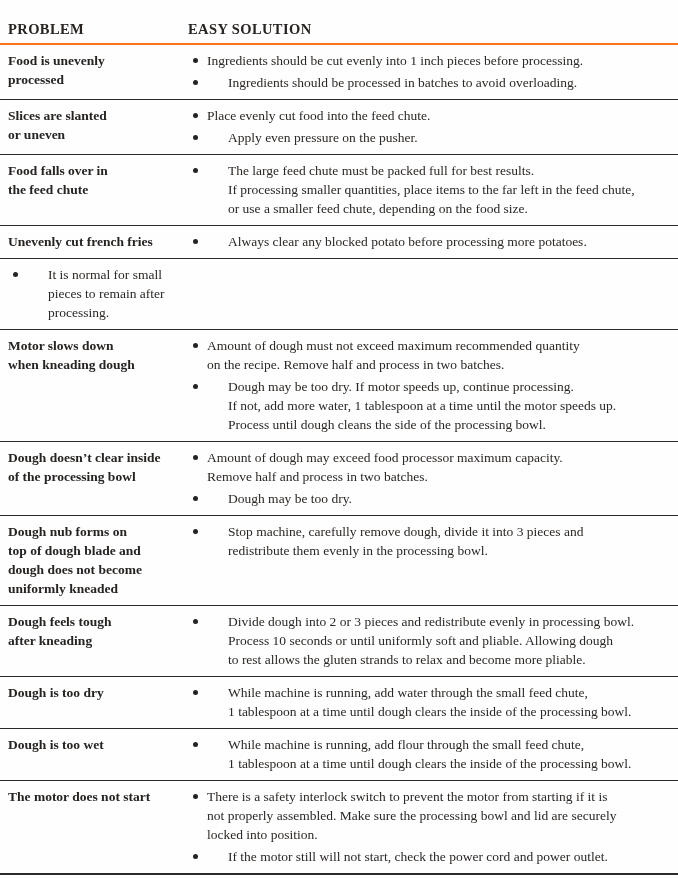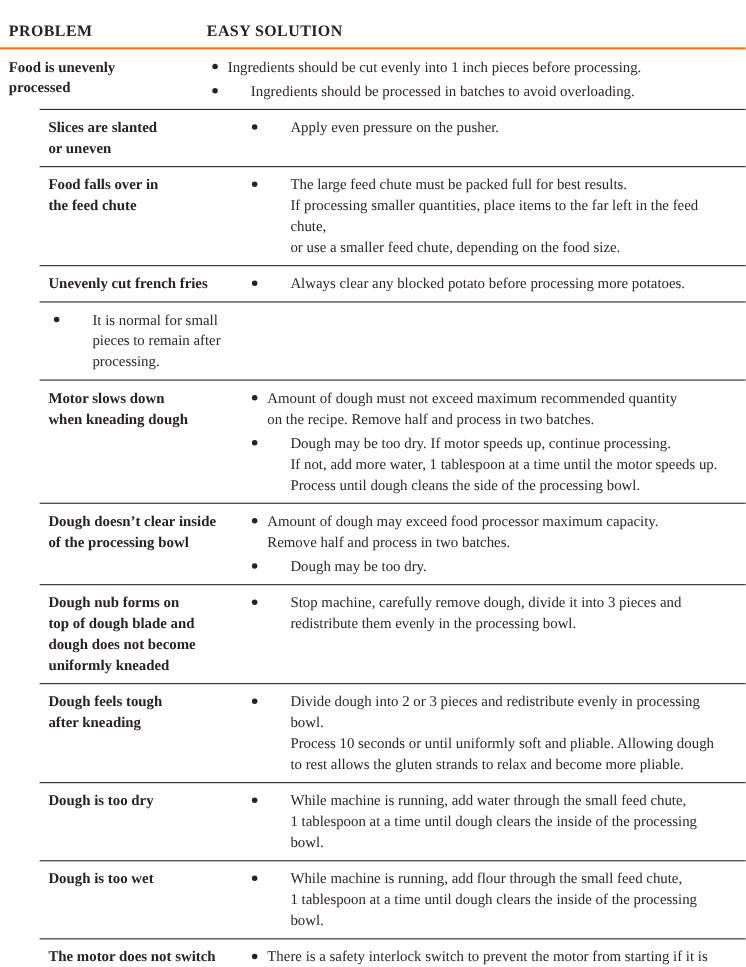--- a/index.html
+++ b/index.html
@@ -35,21 +35,20 @@
     color: #262321;
   }
   .row {
     display: grid;
     grid-template-columns: 180px 1fr;
     padding: 6px 14px 7px 8px;
     box-sizing: border-box;
   }
   .row + .row {
     border-top: 1.5px solid #2a2a2a;
-    margin-left: 36px;
   }
   .problem-cell {
     font-weight: bold;
     font-size: 13.5px;
     line-height: 19px;
     white-space: pre-line;
     padding-right: 6px;
     color: #262321;
   }
   .solution-list {
@@ -103,20 +102,24 @@
           </li>
       </ul>
     </div>
 
     <div class="row">
       <div class="problem-cell">Slices are slanted
 or uneven</div>
       <ul class="solution-list">
         <li class="solution-item">
             <span class="bullet"></span>
+            <span class="sol-text">Place evenly cut food into the feed chute.</span>
+          </li>
+        <li class="solution-item">
+            <span class="bullet"></span>
             <span class="sol-text">Apply even pressure on the pusher.</span>
           </li>
       </ul>
     </div>
 
     <div class="row">
       <div class="problem-cell">Food falls over in
 the feed chute</div>
       <ul class="solution-list">
         <li class="solution-item">
@@ -224,21 +227,21 @@
       <ul class="solution-list">
         <li class="solution-item">
             <span class="bullet"></span>
             <span class="sol-text">While machine is running, add flour through the small feed chute,
 1 tablespoon at a time until dough clears the inside of the processing bowl.</span>
           </li>
       </ul>
     </div>
 
     <div class="row">
-      <div class="problem-cell">The motor does not switch</div>
+      <div class="problem-cell">The motor does not start</div>
       <ul class="solution-list">
         <li class="solution-item">
             <span class="bullet"></span>
             <span class="sol-text">There is a safety interlock switch to prevent the motor from starting if it is
 not properly assembled. Make sure the processing bowl and lid are securely
 locked into position.</span>
           </li>
         <li class="solution-item">
             <span class="bullet"></span>
             <span class="sol-text">If the motor still will not start, check the power cord and power outlet.</span>

